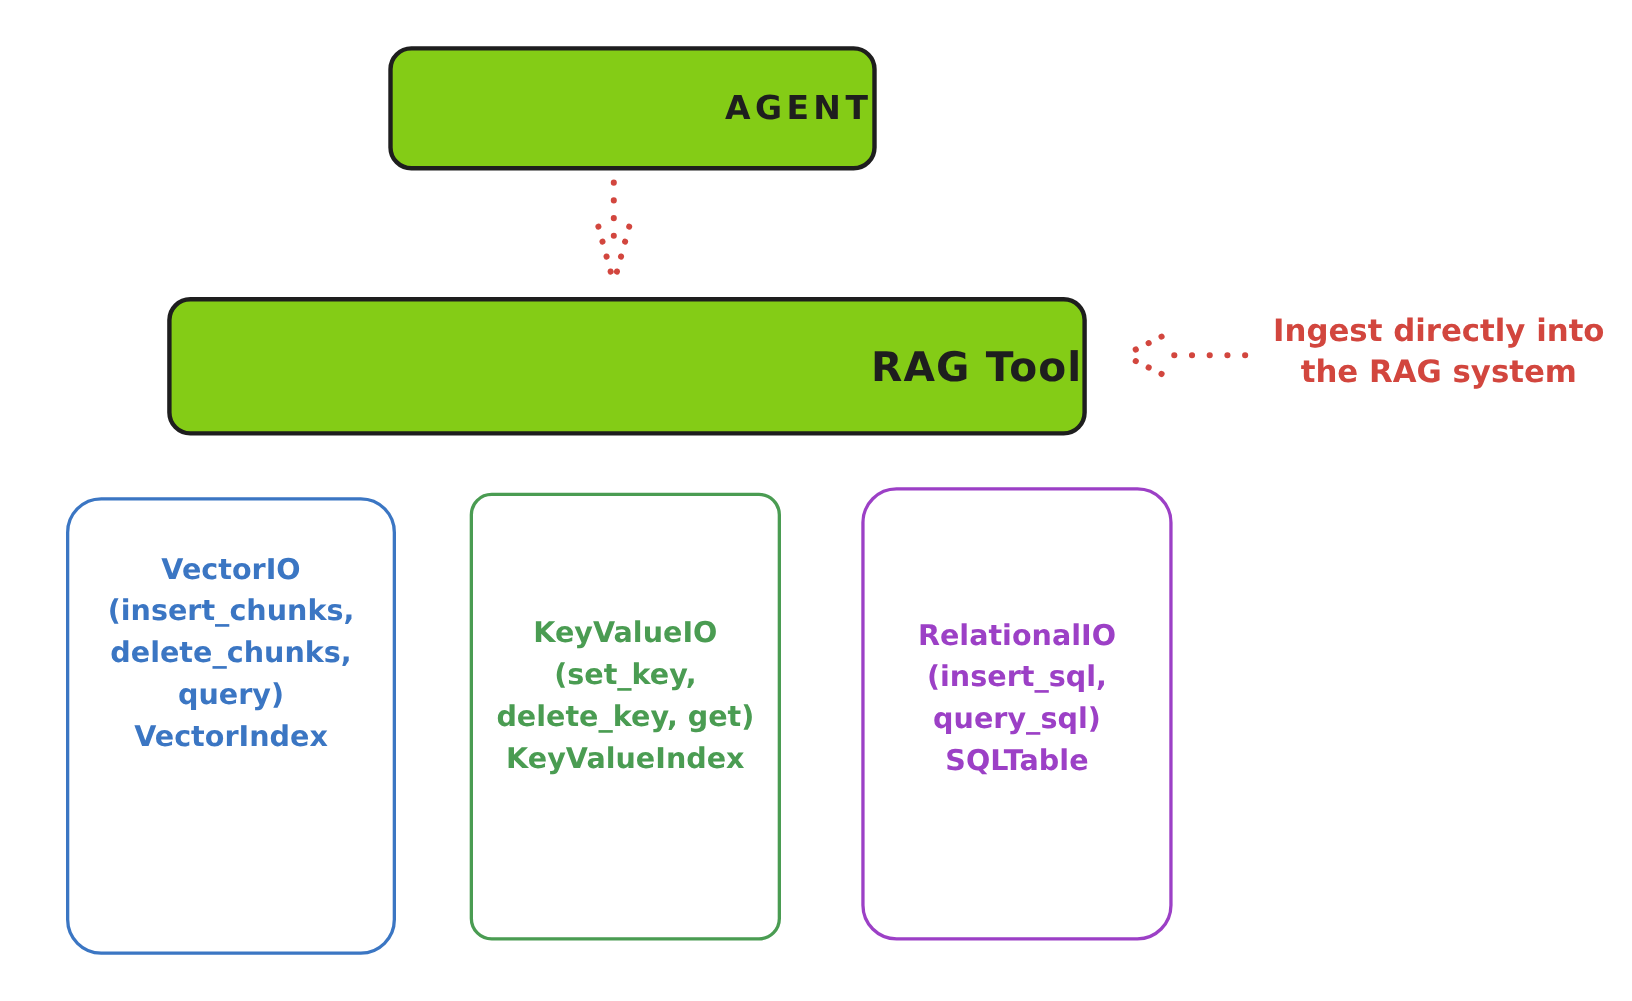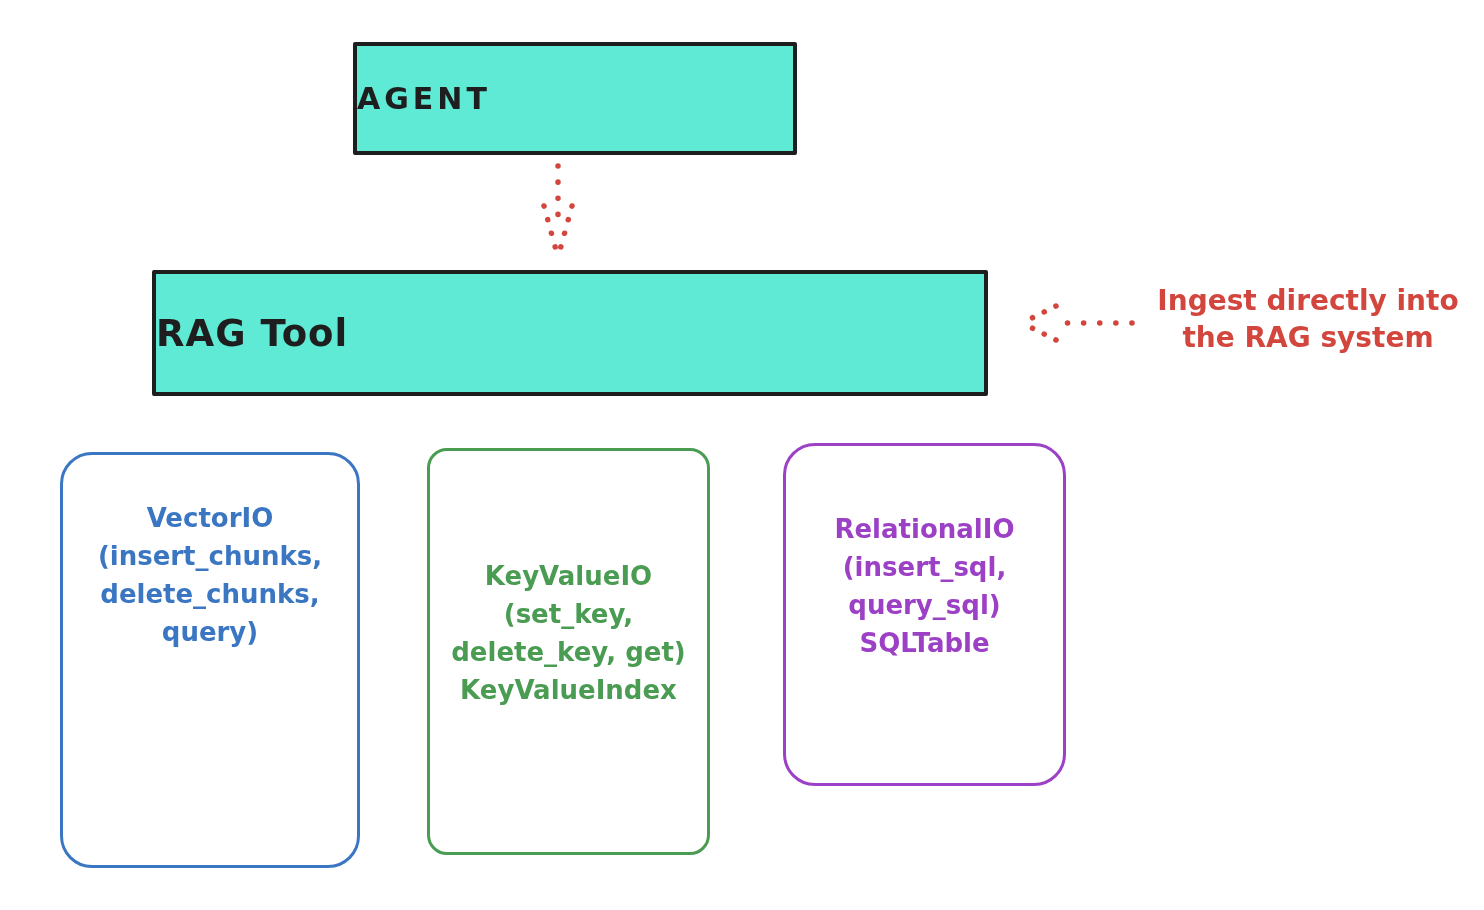--- a/index.html
+++ b/index.html
@@ -13,24 +13,24 @@
     width: 1484px;
     height: 910px;
     background: var(--background, #ffffff);
     overflow: hidden;
   }
   
   .node {
     position: absolute;
     display: flex;
     align-items: center;
-    justify-content: flex-start;
-    background: #5eead4;
+    justify-content: flex-end;
+    background: #84cc16;
     border: 4px solid var(--ink, #1e1e1e);
-    border-radius: 2px;
+    border-radius: 21px;
     color: var(--ink, #1e1e1e);
   }
   .node-agent {
     left: 353px; top: 42px; width: 444px; height: 113px;
     font-size: 30px; font-weight: 700; letter-spacing: 4px;
   }
   .node-ragtool {
     left: 152px; top: 270px; width: 836px; height: 126px;
     font-size: 37px; font-weight: 600; letter-spacing: 1px;
   }
@@ -66,21 +66,21 @@
     align-items: center;
     text-align: center;
     font-size: 26px;
     font-weight: 600;
     line-height: 38px;
   }
   .store .io-label    { white-space: pre-line; }
   .store .index-label { }
   .store-vector     { left: 60px;  top: 452px; width: 300px; height: 416px; padding-top: 44px; }
   .store-keyvalue   { left: 427px; top: 448px; width: 283px; height: 407px; padding-top: 106px; border-radius: 20px; }
-  .store-relational { left: 783px; top: 443px; width: 283px; height: 343px; padding-top: 64px; }
+  .store-relational { left: 783px; top: 443px; width: 283px; height: 412px; padding-top: 113px; }
 </style>
 </head>
 <body>
 
 <div class="canvas">
 
   <div class="node node-agent">
     <span>AGENT</span>
   </div>
 
@@ -101,20 +101,21 @@
   </svg>
 
   <div class="annotation">Ingest directly into
 the RAG system</div>
 
   <div class="store store-vector" style="color: rgb(59, 118, 195);">
     <div class="io-label">VectorIO
 (insert_chunks,
 delete_chunks,
 query)</div>
+    <div class="index-label">VectorIndex</div>
   </div>
 
   <div class="store store-keyvalue" style="color: rgb(74, 156, 82);">
     <div class="io-label">KeyValueIO
 (set_key,
 delete_key, get)</div>
     <div class="index-label">KeyValueIndex</div>
   </div>
 
   <div class="store store-relational" style="color: rgb(156, 64, 198);">

